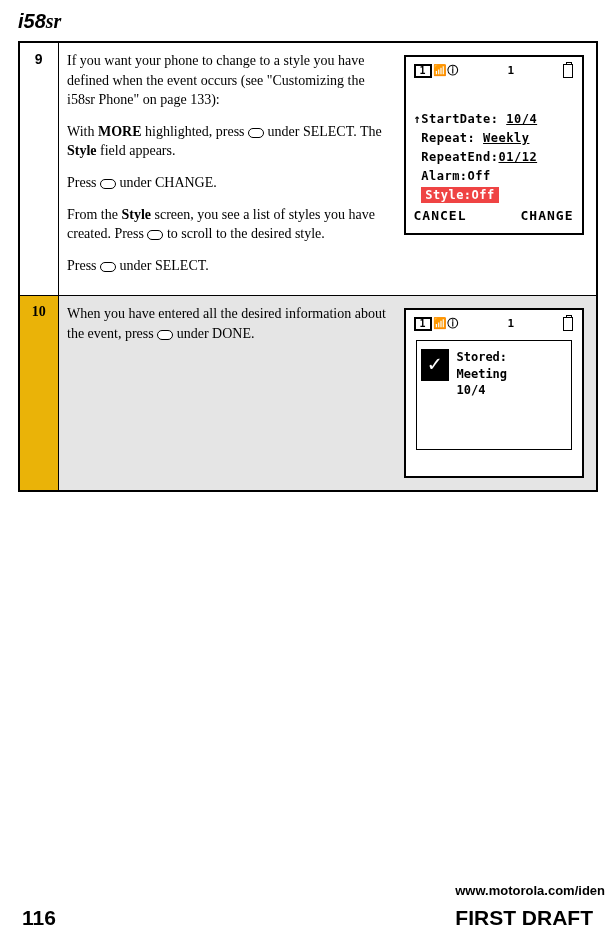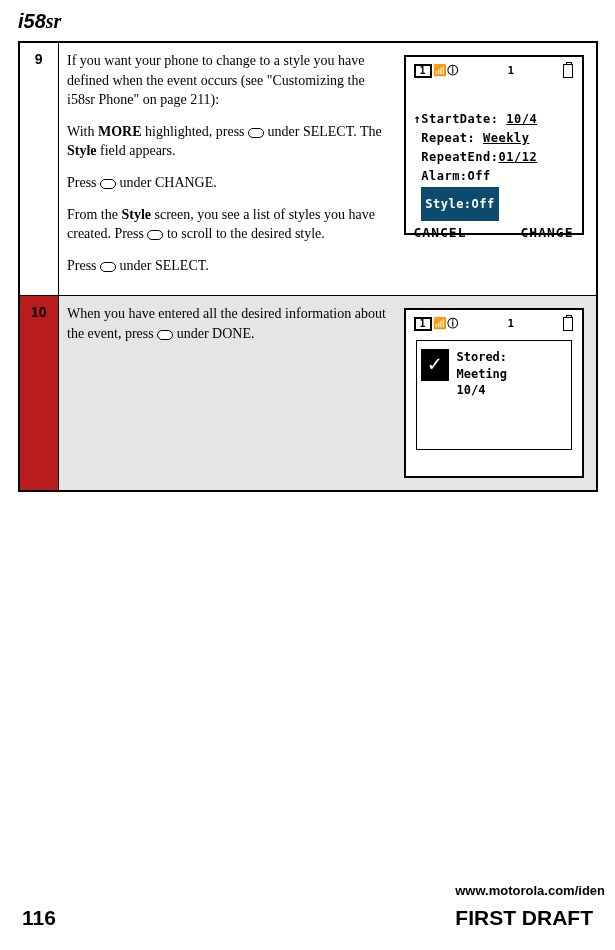--- a/index.html
+++ b/index.html
@@ -103,24 +103,24 @@
       margin-top: 28px;
     }
     .phone-line {
       padding: 1px 2px;
       letter-spacing: 0.5px;
     }
     .phone-line .underline {
       text-decoration: underline;
     }
     .highlighted {
-      background: #0c4a6e;
+      background: #ef4444;
       color: white;
       display: inline-block;
-      padding: 9px 4px;
+      padding: 0 4px;
     }
     .phone-footer {
       display: flex;
       justify-content: space-between;
       font-size: 13px;
       padding: 2px;
       letter-spacing: 1px;
     }
     .stored-box {
       border: 1px solid black;
@@ -144,21 +144,22 @@
     .clear {
       clear: both;
     }
     .row-1 td {
       background: white;
     }
     .row-2 td {
       background: #e5e5e5;
     }
     .row-2 .step-num {
-      background: #b91c1c;
+      background: #eab308;
+      font-family: Liberation Serif, serif;
     }
     .special-icon {
       display: inline-block;
       width: 16px;
       height: 10px;
       border: 1px solid black;
       border-radius: 8px;
       vertical-align: middle;
       position: relative;
       background: white;
@@ -207,21 +208,21 @@
 <div class="header">
   <span>i58</span><span class="sr">sr</span>
 </div>
 
 <table class="content-table">
   <tbody>
       <tr class="row-1">
     <td class="step-num">9</td>
     <td class="step-desc">
       <div class="step-text">
-        <p>If you want your phone to change to a style you have defined when the event occurs (see "Customizing the i58sr Phone" on page 211):</p>
+        <p>If you want your phone to change to a style you have defined when the event occurs (see "Customizing the i58sr Phone" on page 133):</p>
         <p>
           <span>With </span><b>MORE</b><span> highlighted, press </span><span class="special-icon"></span><span> under SELECT. The </span><b>Style</b><span> field appears.</span>
         </p>
         <p>
           <span>Press </span><span class="special-icon"></span><span> under CHANGE.</span>
         </p>
         <p>
           <span>From the </span><b>Style</b><span> screen, you see a list of styles you have created. Press </span><span class="special-icon"></span><span> to scroll to the desired style.</span>
         </p>
         <p>

